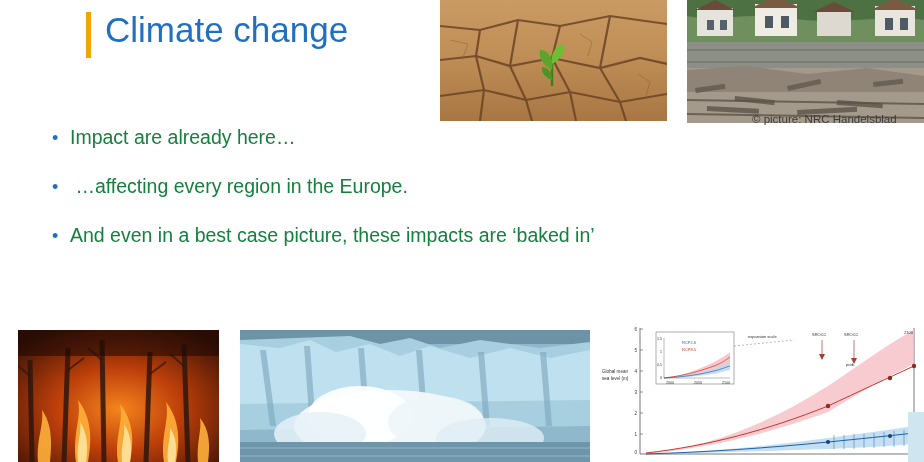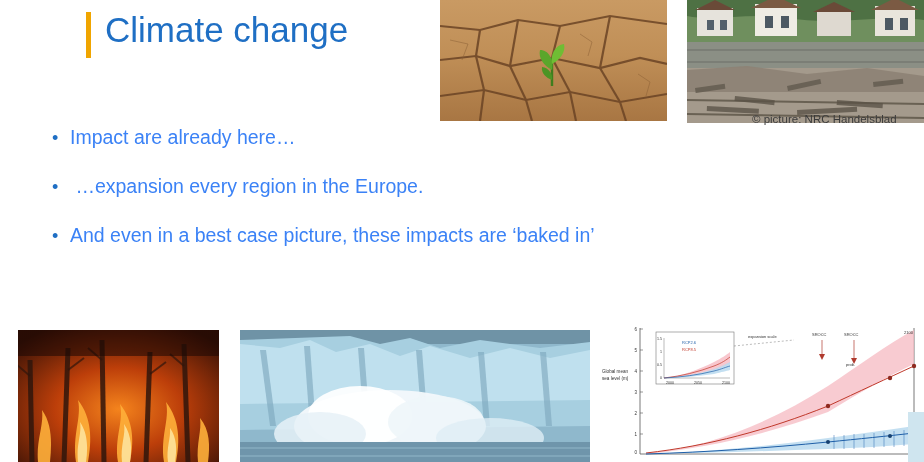--- a/index.html
+++ b/index.html
@@ -54,21 +54,21 @@
   }
   .bullet-dot {
     color: #1F6FC4;
     font-size: 18px;
     line-height: 22px;
     width: 18px;
     flex: 0 0 18px;
   }
   .bullet-text {
     font-size: 19.5px;
-    color: #3b82f6;
+    color: #15803d;
     line-height: 24px;
     white-space: pre;
   }
 
   
   #photo-drought {
     position: absolute;
     left: 440px;
     top: 0px;
     width: 227px;
@@ -225,21 +225,21 @@
 </div>
 <div id="photo-credit">© picture: NRC Handelsblad</div>
 
 <div id="bullets">
   <div class="bullet-row">
     <span class="bullet-dot">•</span>
     <span class="bullet-text">Impact are already here…</span>
   </div>
   <div class="bullet-row">
     <span class="bullet-dot">•</span>
-    <span class="bullet-text"> …expansion every region in the Europe.</span>
+    <span class="bullet-text"> …affecting every region in the Europe.</span>
   </div>
   <div class="bullet-row">
     <span class="bullet-dot">•</span>
     <span class="bullet-text">And even in a best case picture, these impacts are ‘baked in’</span>
   </div>
 </div>
 
 <div id="photo-fire">
   <svg width="201" height="132" viewBox="0 0 201 132">
     <defs>

